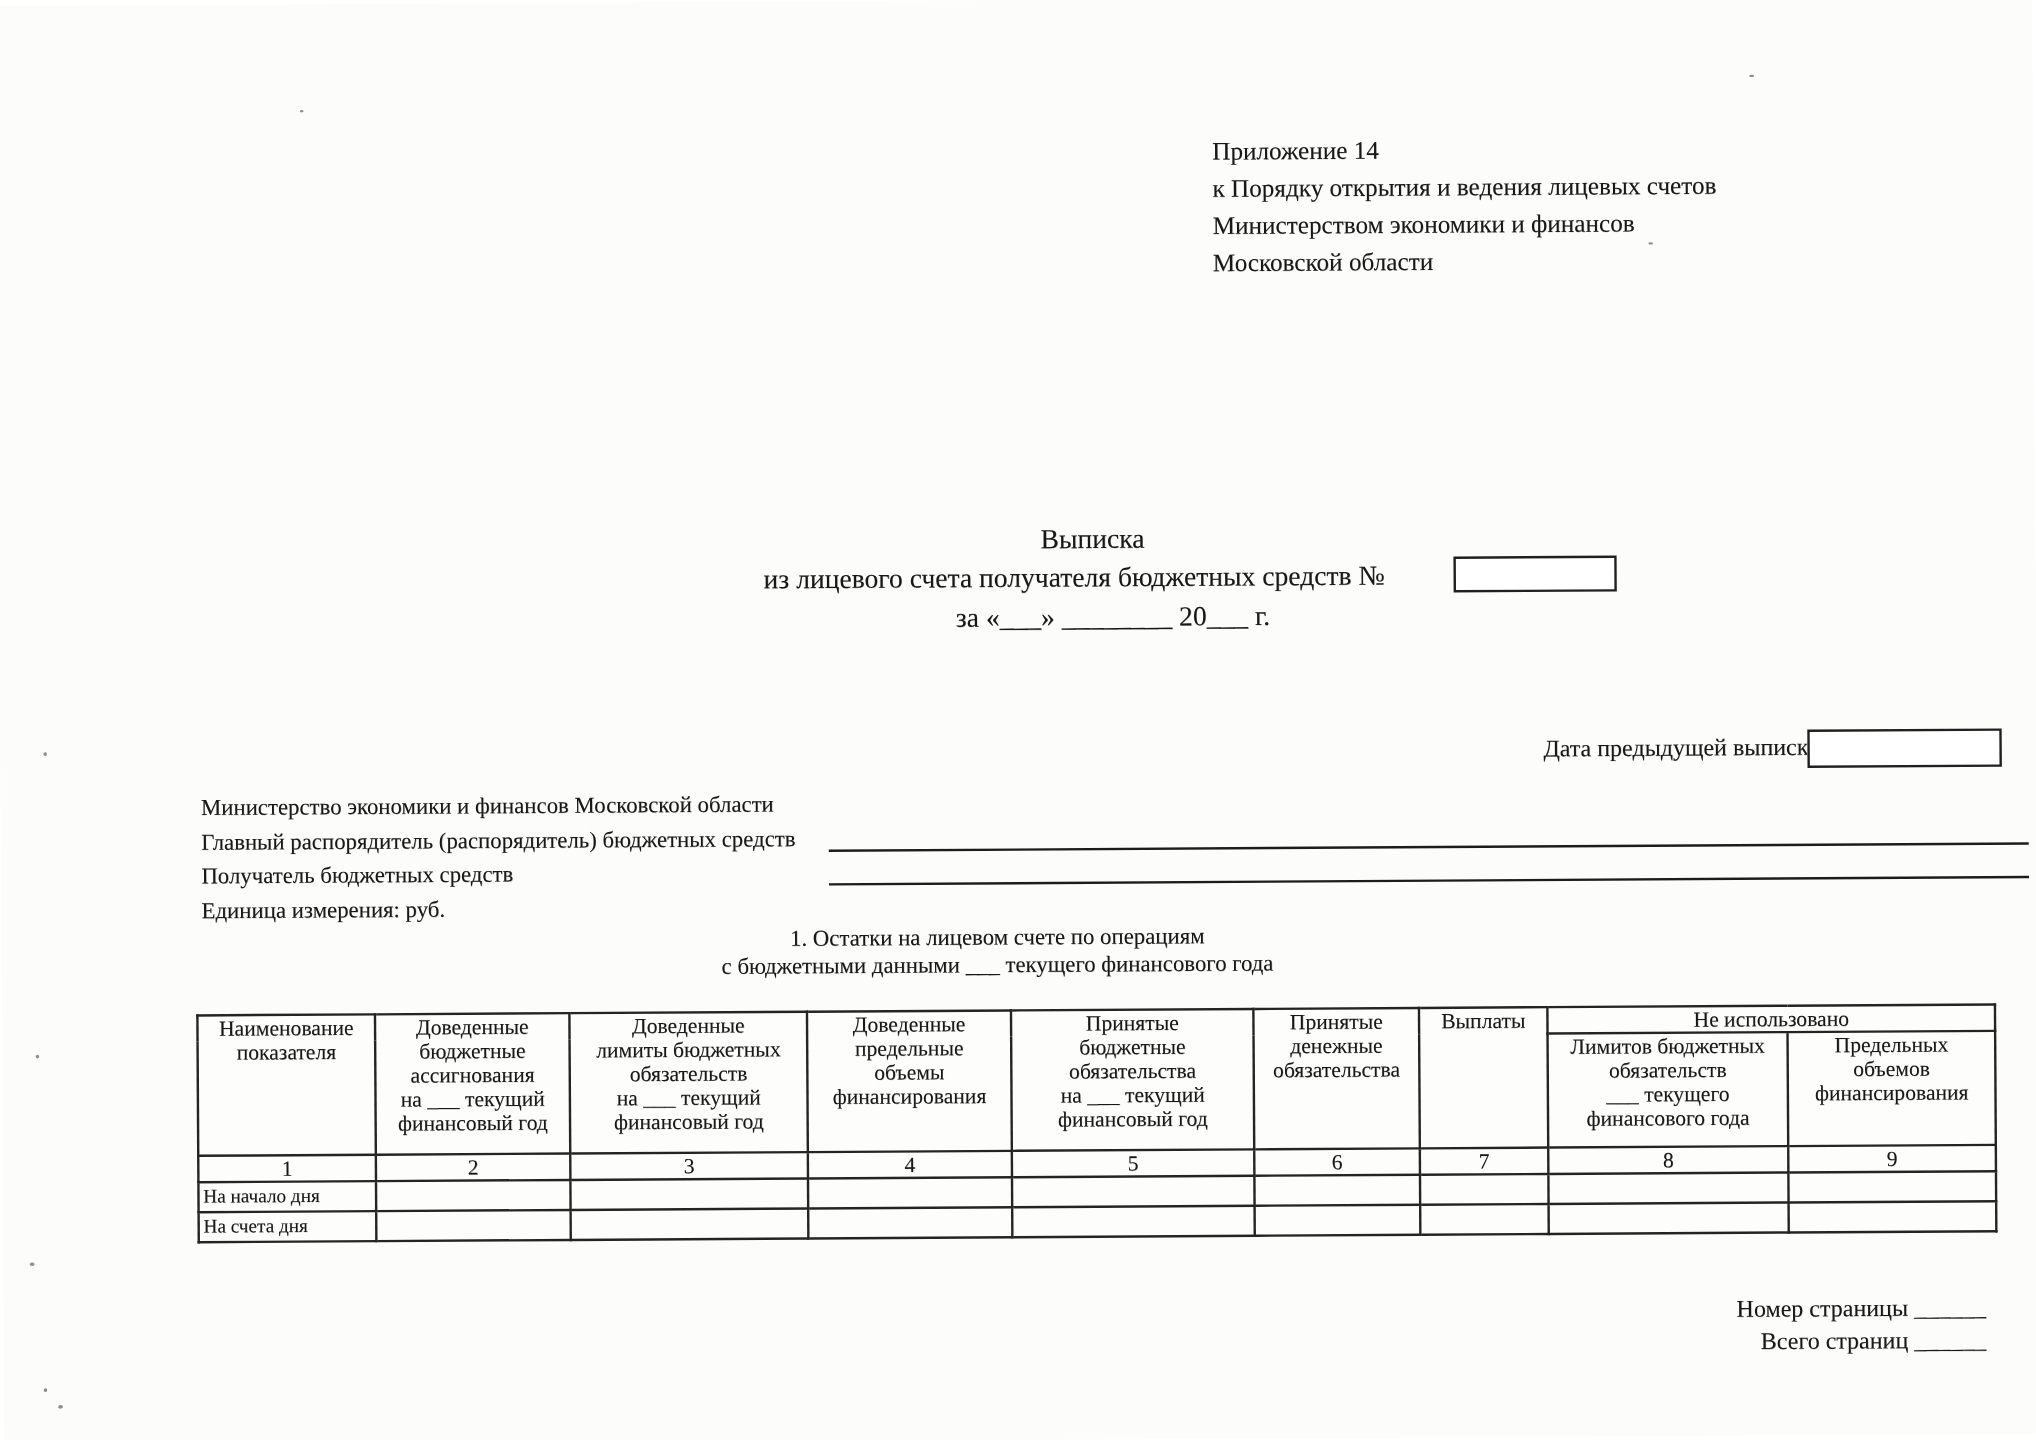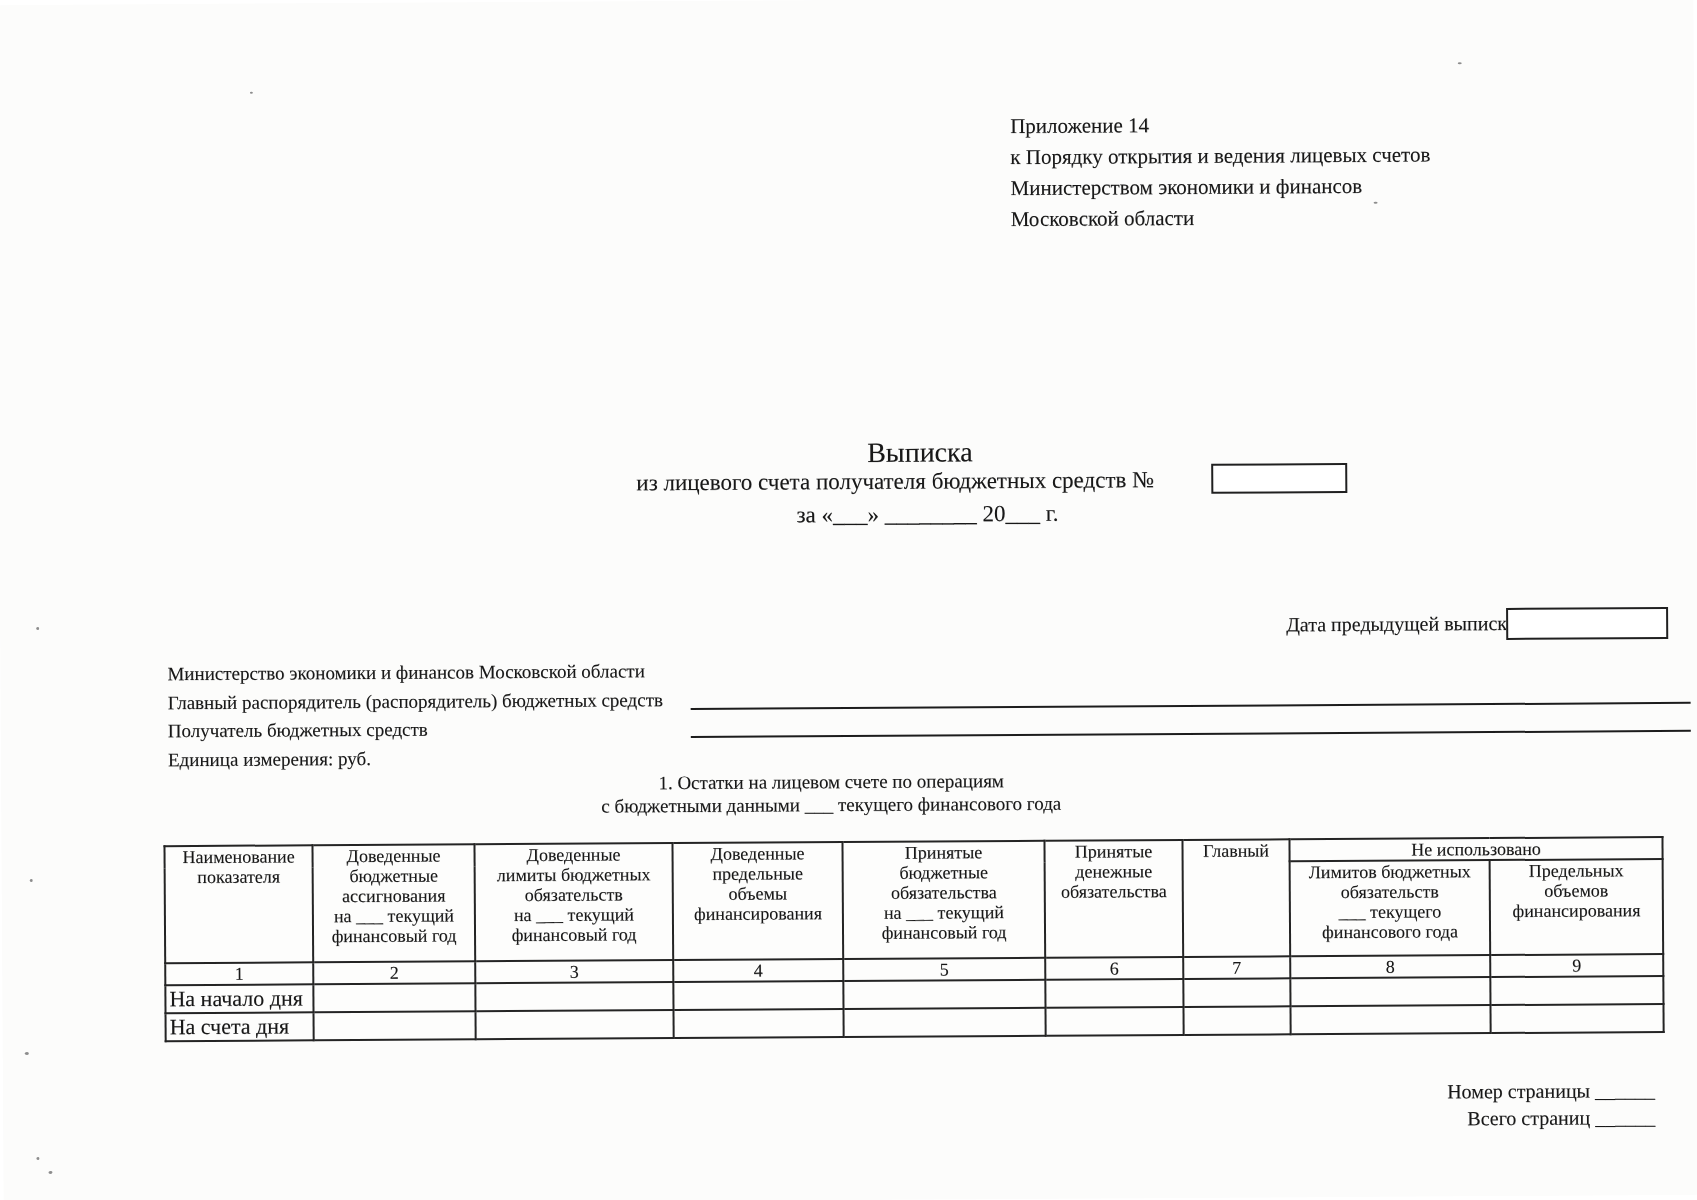--- a/index.html
+++ b/index.html
@@ -4,38 +4,38 @@
 <style>
   html,body{margin:0;padding:0;background:#ffffff;}
   .sheet{
     position:relative;width:1697px;height:1200px;background:#fcfcfb;overflow:hidden;
     font-family:"Liberation Serif","DejaVu Serif",serif;color:#181818;
     transform:rotate(-0.35deg);transform-origin:50% 50%;
     text-shadow:0.3px 0.3px 0 rgba(25,25,25,0.35);
   }
   .abs{position:absolute;}
   .appendix{left:1013px;top:112px;font-size:21px;line-height:31px;}
-  .t-heading{left:868px;top:437px;font-size:28px;}
+  .t-heading{left:868px;top:437px;font-size:23px;}
   .t-sub{left:637px;top:469px;font-size:23px;}
   .num-box{left:1212px;top:466px;width:132px;height:26px;border:2px solid #202020;background:#fff;}
   .t-date{left:797px;top:502px;font-size:23px;}
   .prev-label{left:1286px;top:616px;font-size:20px;}
   .prev-box{left:1506px;top:612px;width:158px;height:28px;border:2px solid #202020;background:#fff;}
   .requisites{left:167px;top:656px;font-size:19px;line-height:28.5px;}
   .rule{position:absolute;left:690px;width:1000px;height:0;border-top:2px solid #1c1c1c;}
   .rule1{top:707px;} .rule2{top:735px;}
   .section-title{left:410px;top:770px;width:840px;text-align:center;font-size:19px;line-height:23px;}
   table.balance{position:absolute;left:162px;top:841px;width:1498px;border-collapse:collapse;table-layout:fixed;font-size:18px;background:#fdfdfc;}
   table.balance td{border:2px solid #242424;padding:0 3px;overflow:hidden;}
   td.h{vertical-align:top;text-align:center;white-space:pre-line;line-height:20px;padding-top:2px;}
   tr.group-row{height:20px;}
   tr.sub-row{height:95px;}
   tr.nums td{height:20px;text-align:center;line-height:20px;}
   tr.body-row td{height:23px;}
-  td.row-label{text-align:left;padding-left:5px;font-size:22px;}
+  td.row-label{text-align:left;padding-left:5px;font-size:16px;}
   .footer{left:1200px;top:1082px;width:452px;text-align:right;font-size:20px;line-height:27px;}
   .speck{position:absolute;background:#8d8d8d;border-radius:50%;}
 </style>
 </head>
 <body>
 
 <div class="sheet">
 
   <div class="abs appendix">
     <div>Приложение 14</div>
@@ -97,21 +97,21 @@
 объемы
 финансирования</td>
       <td class="h" rowspan="2">Принятые
 бюджетные
 обязательства
 на ___ текущий
 финансовый год</td>
       <td class="h" rowspan="2">Принятые
 денежные
 обязательства</td>
-      <td class="h" rowspan="2">Главный</td>
+      <td class="h" rowspan="2">Выплаты</td>
       <td class="h" colspan="2">Не использовано</td>
     </tr>
     <tr class="sub-row">
       <td class="h">Лимитов бюджетных
 обязательств
 ___ текущего
 финансового года</td>
       <td class="h">Предельных
 объемов
 финансирования</td>

